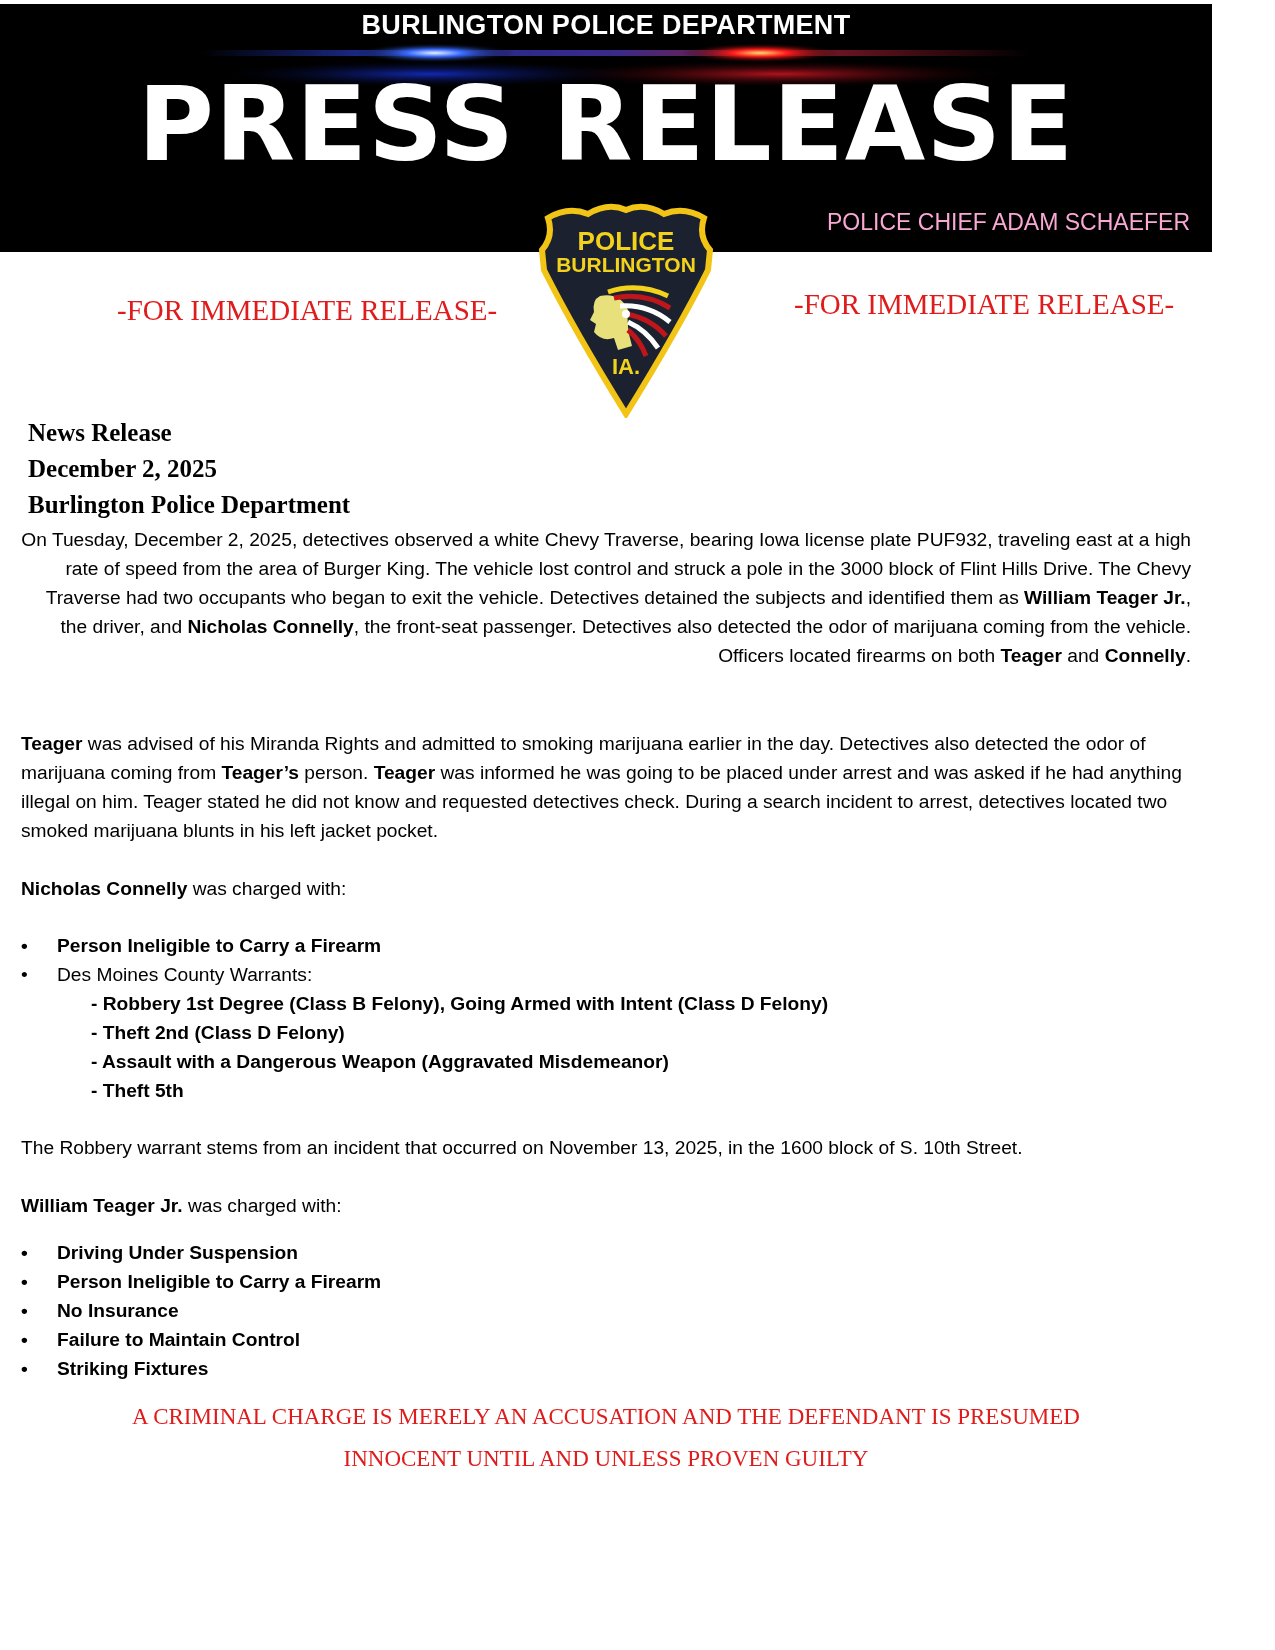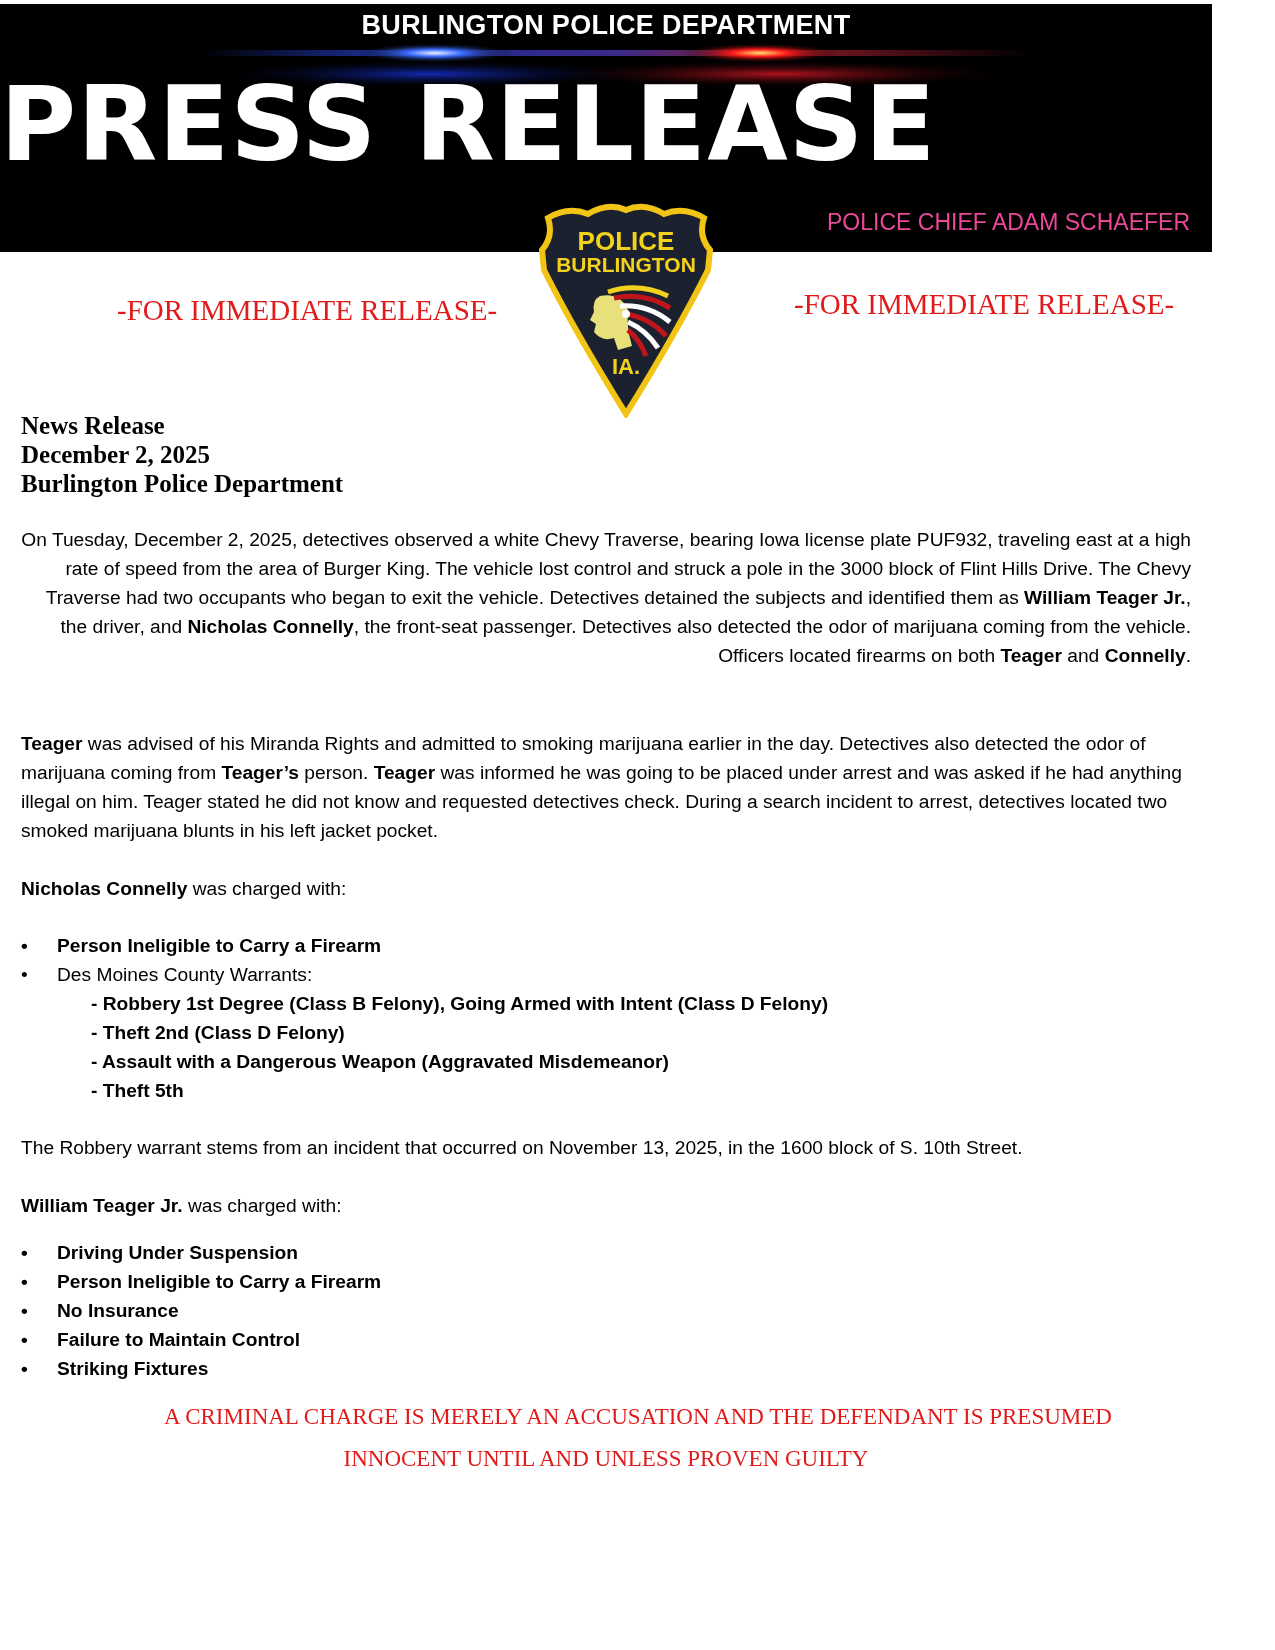--- a/index.html
+++ b/index.html
@@ -9,44 +9,44 @@
     position: absolute; left: 0; top: 4px; width: 1212px; height: 248px;
     background: #000000; overflow: hidden;
   }
   .dept-name {
     position: absolute; left: 0; width: 1212px; top: 6px; text-align: center;
     color: #ffffff; font-family: "Liberation Sans", sans-serif; font-weight: bold;
     font-size: 27px; letter-spacing: 0.3px;
   }
   .lightbar { position: absolute; left: 180px; top: 40px; width: 880px; height: 46px; }
   .press-title {
-    position: absolute; left: 0; width: 1212px; top: 58px; 
+    position: absolute; left: 0; width: 1212px; top: 58px; text-align: center;
     color: #ffffff; font-family: "DejaVu Sans", sans-serif; font-weight: bold;
     font-size: 104px; letter-spacing: 1px; line-height: 1.2;
   }
   .chief {
     position: absolute; right: 22px; top: 205px;
-    color: #ec4899; font-family: "Liberation Sans", sans-serif; font-size: 23px;
+    color: #f9a8d4; font-family: "Liberation Sans", sans-serif; font-size: 23px;
   }
 
   .badge { position: absolute; left: 528px; top: 200px; width: 196px; height: 218px; }
 
   .release-tag {
     position: absolute; color: #e01b1b;
     font-family: "Liberation Serif", serif; font-size: 29px;
   }
   .release-tag.left { left: 117px; top: 294px; }
   .release-tag.right { left: 794px; top: 288px; }
 
   .doc-head {
     position: absolute; left: 21px; top: 411px;
     font-family: "Liberation Serif", serif; font-weight: bold; font-size: 25px;
     line-height: 29px; color: #000;
   }
-  .doc-head div { margin: 0; }
+  .doc-head div { margin: 7px; }
 
   .body-text {
     position: absolute; left: 21px; width: 1170px;
     font-family: "Liberation Sans", sans-serif; font-size: 19.2px; line-height: 29px;
     color: #000;
   }
   .body-text b { font-weight: bold; }
   .p1 { top: 525px; text-align: right; }
   .p2 { top: 729px; }
   .p3 { top: 874px; }
@@ -57,21 +57,21 @@
 
   ul.charges { list-style: none; margin: 0; padding: 0; }
   ul.charges li { position: relative; padding-left: 36px; height: 29px; }
   ul.charges li .bullet { position: absolute; left: 0; top: 0; }
   .sub { padding-left: 70px; height: 29px; font-weight: bold; }
 
   .disclaimer {
     position: absolute; left: 0; width: 1212px; text-align: center;
     color: #e01b1b; font-family: "Liberation Serif", serif; font-size: 23px;
   }
-  .disclaimer.l1 { top: 1404px; padding-left: 32px; }
+  .disclaimer.l1 { top: 1404px; }
   .disclaimer.l2 { top: 1446px; text-align: center; }
 </style>
 </head>
 <body>
 
 <div class="header">
   <div class="dept-name">BURLINGTON POLICE DEPARTMENT</div>
   <svg class="lightbar" viewBox="0 0 880 46">
     <defs>
       <radialGradient id="gb" cx="50%" cy="50%" r="50%">

